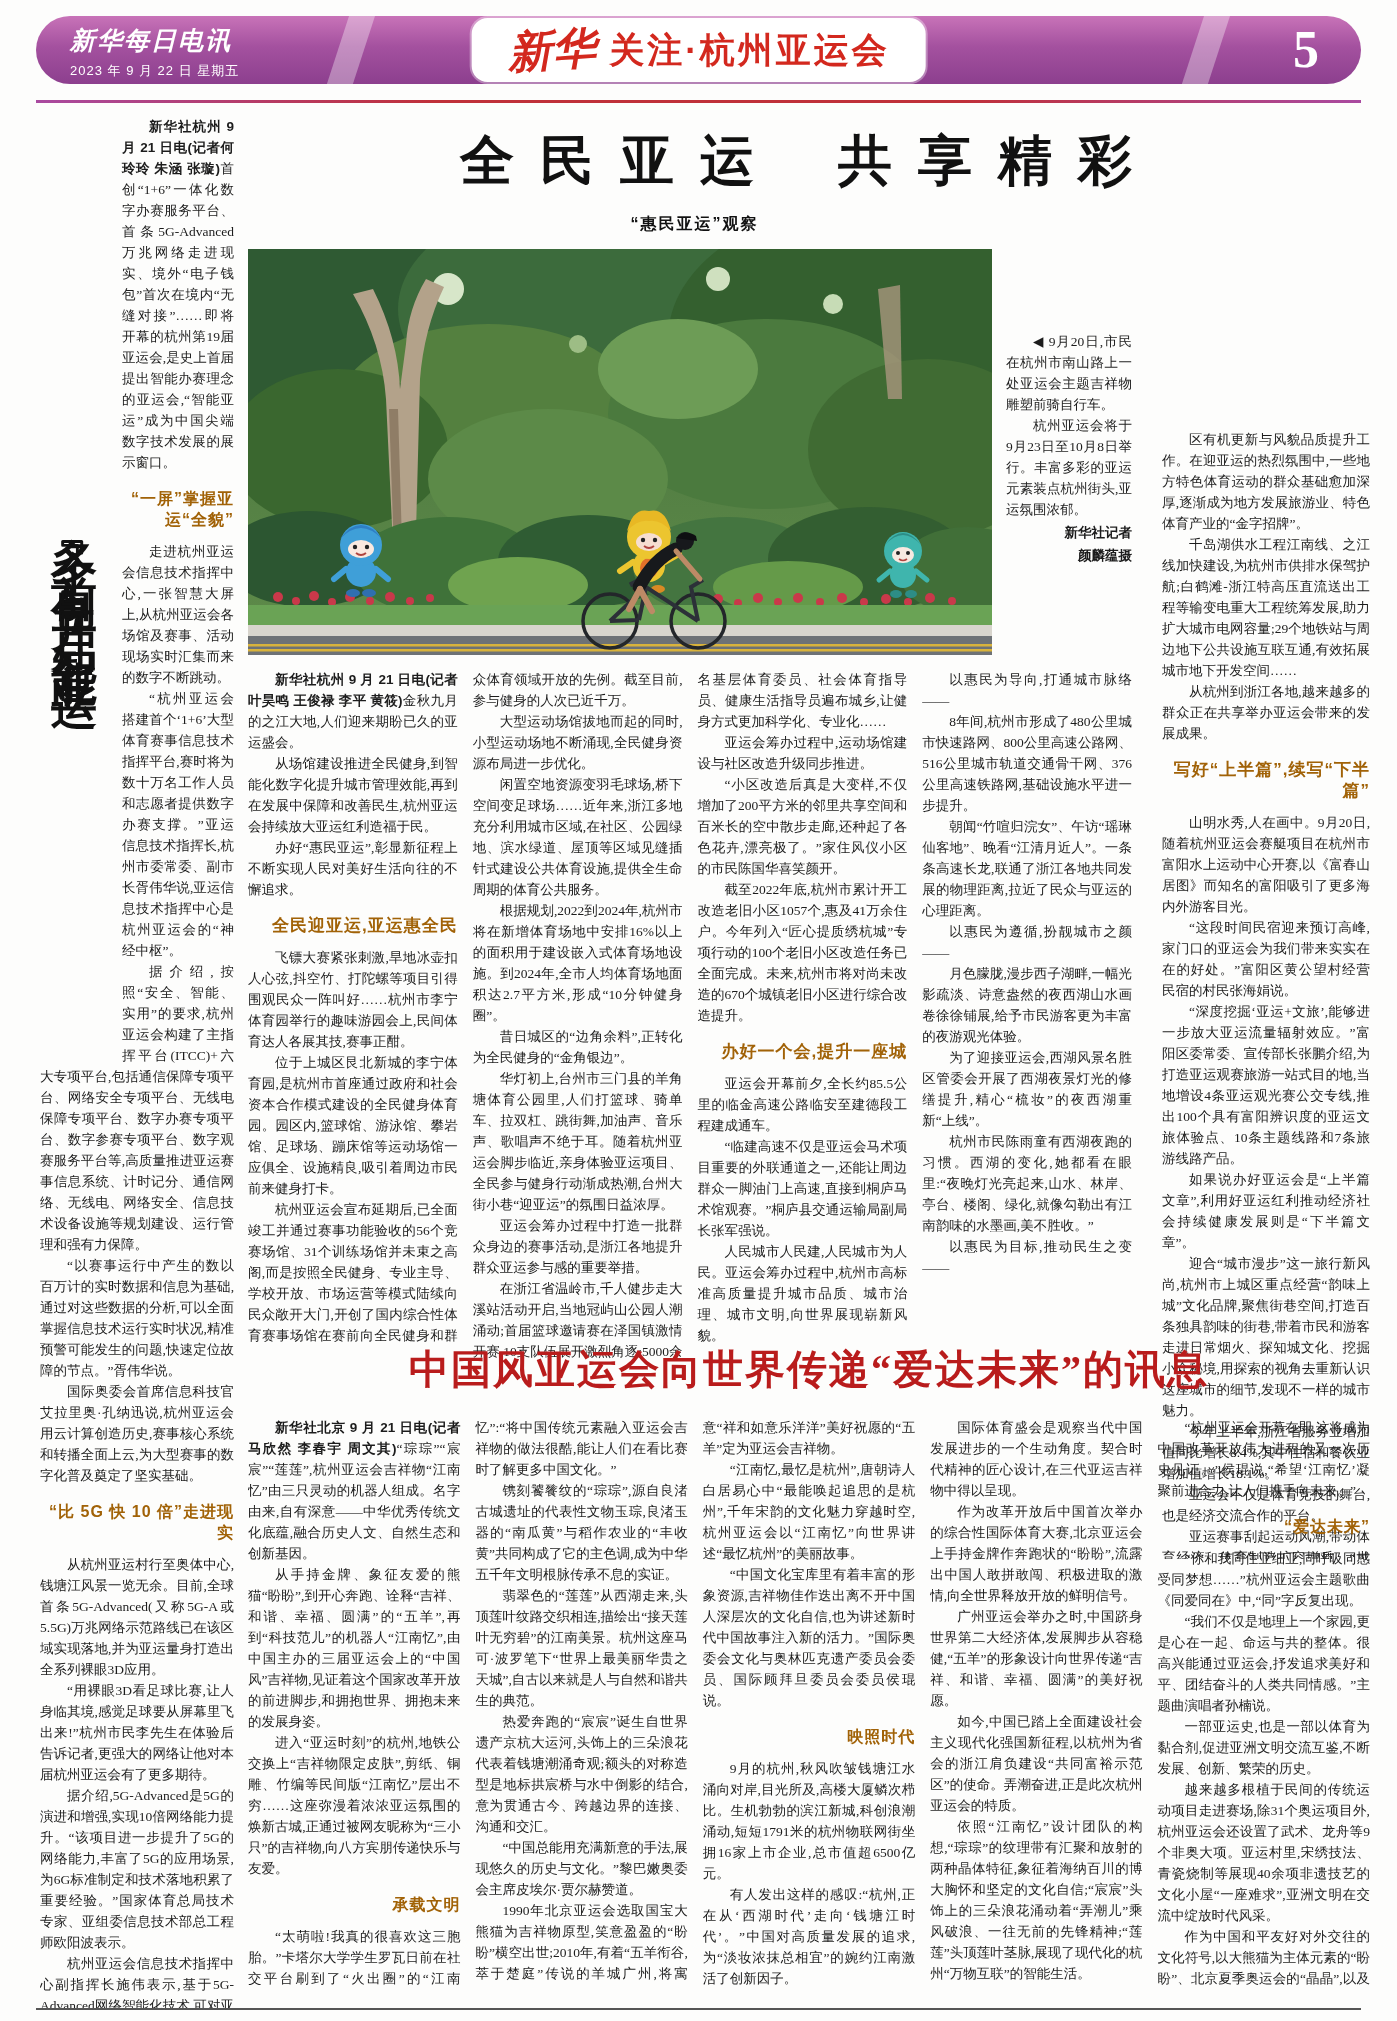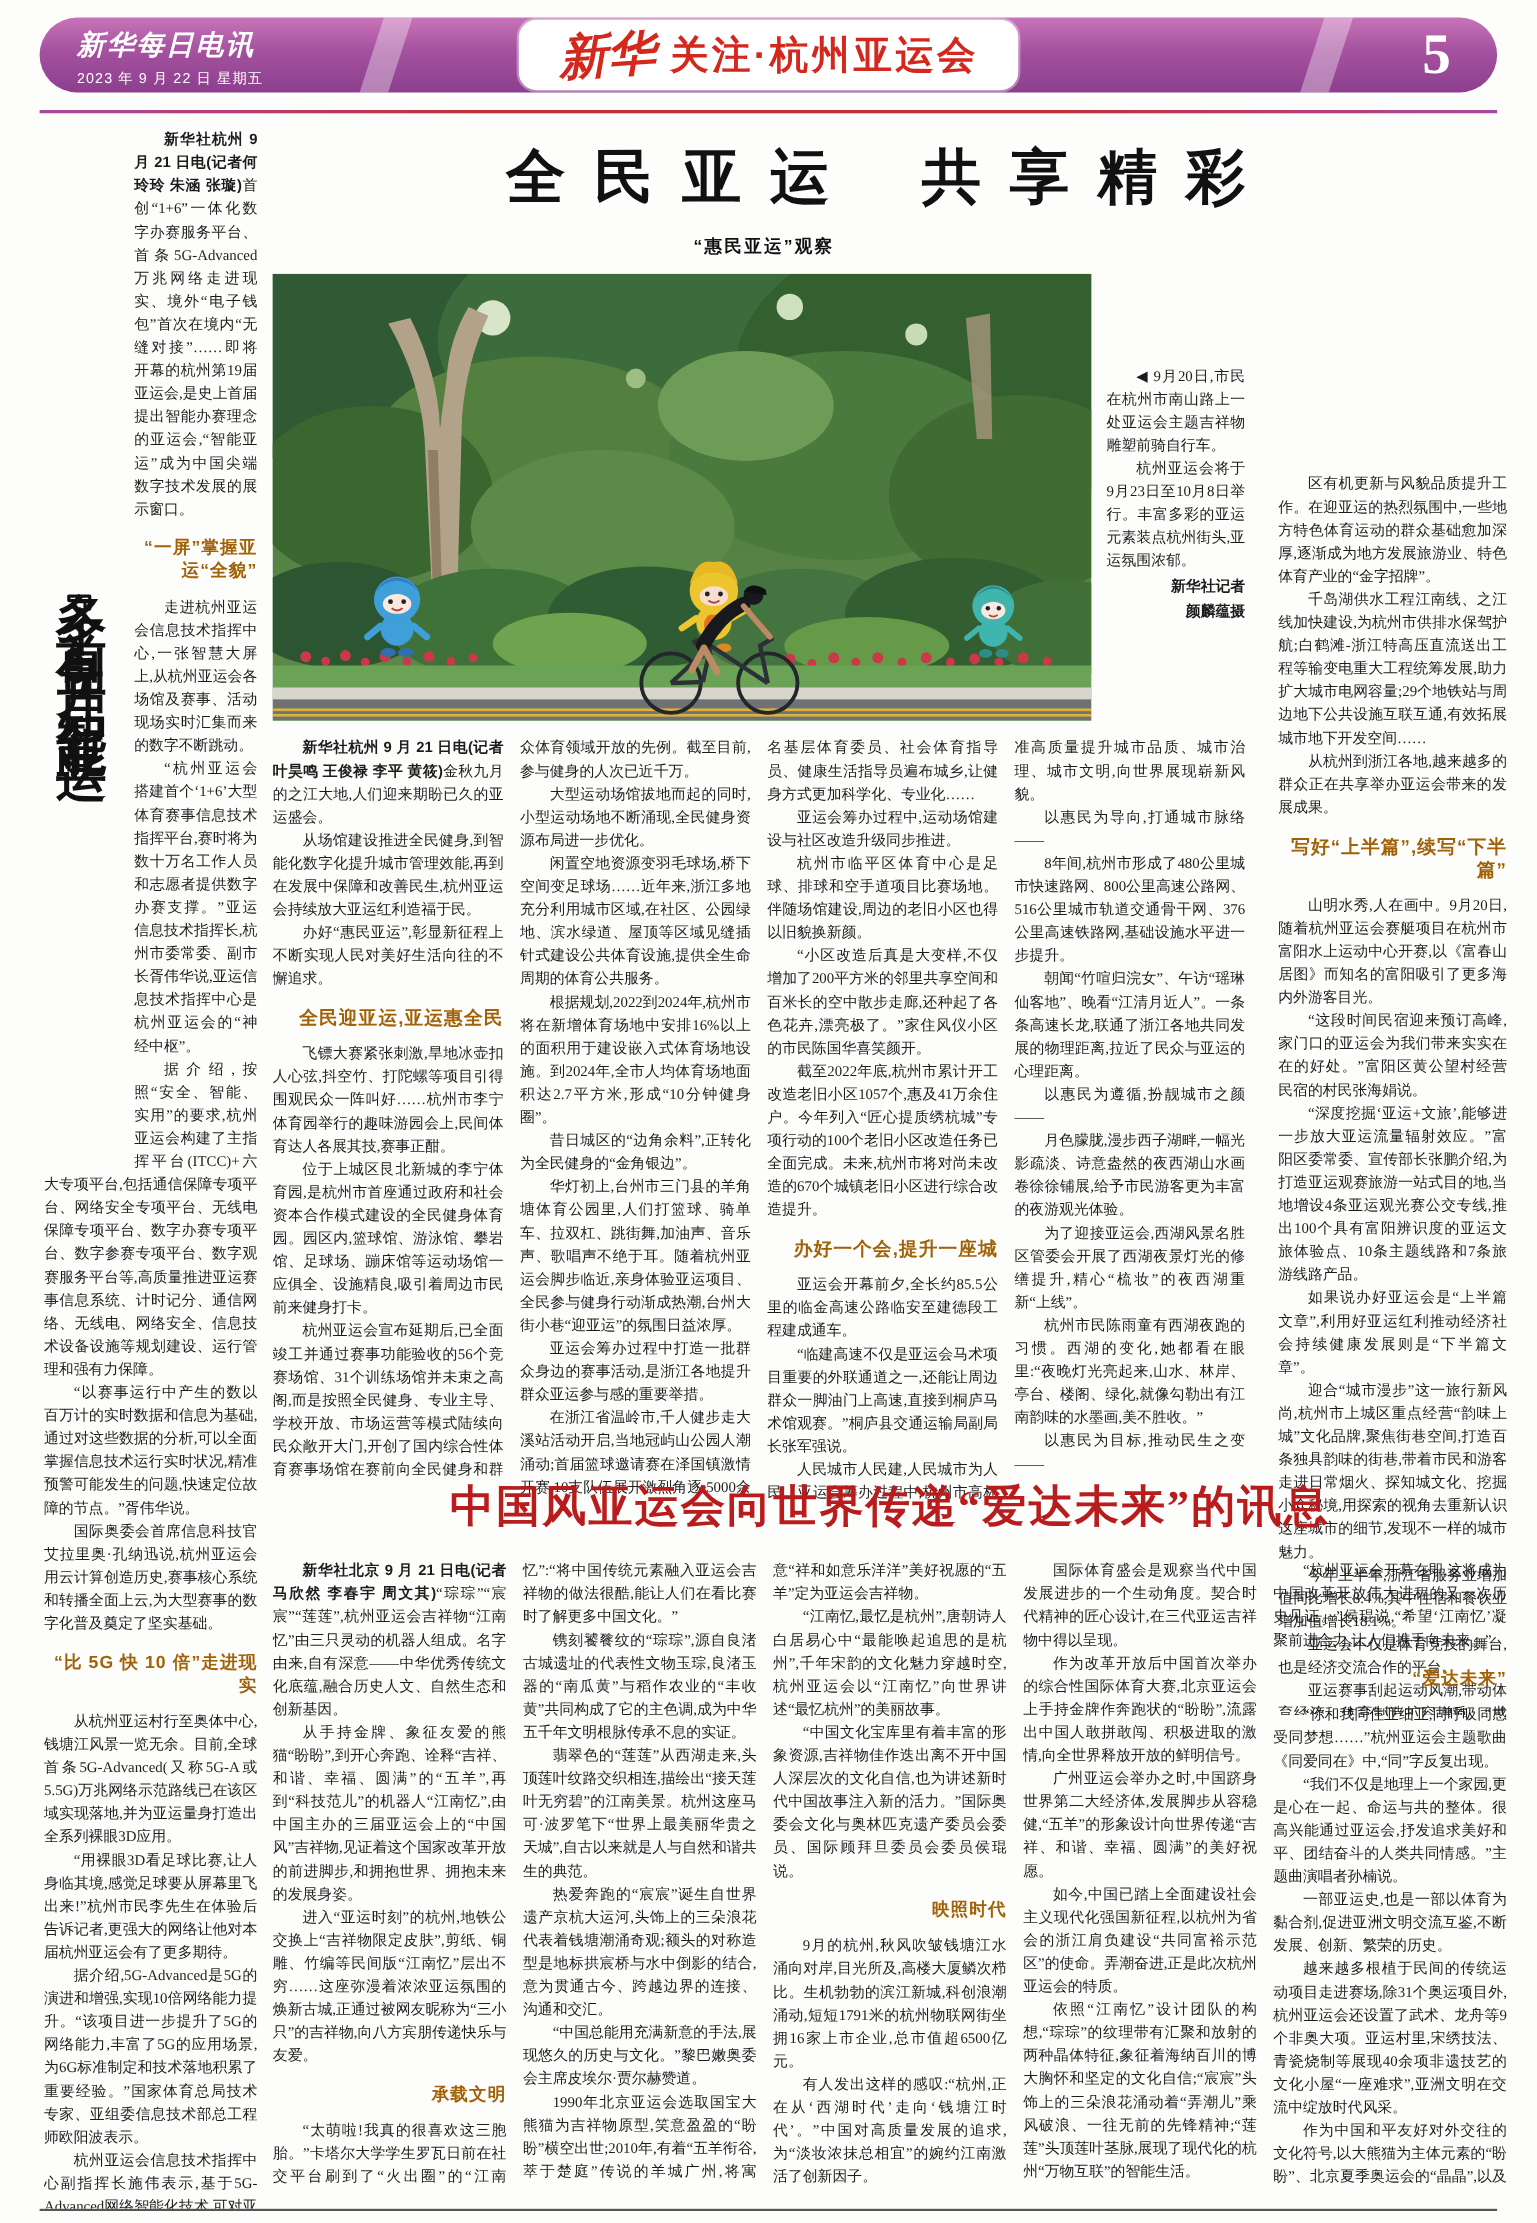--- a/index.html
+++ b/index.html
@@ -245,21 +245,20 @@
             <p>位于上城区艮北新城的李宁体育园,是杭州市首座通过政府和社会资本合作模式建设的全民健身体育园。园区内,篮球馆、游泳馆、攀岩馆、足球场、蹦床馆等运动场馆一应俱全、设施精良,吸引着周边市民前来健身打卡。</p>
             <p>杭州亚运会宣布延期后,已全面竣工并通过赛事功能验收的56个竞赛场馆、31个训练场馆并未束之高阁,而是按照全民健身、专业主导、学校开放、市场运营等模式陆续向民众敞开大门,开创了国内综合性体育赛事场馆在赛前向全民健身和群众体育领域开放的先例。截至目前,参与健身的人次已近千万。</p>
             <p>大型运动场馆拔地而起的同时,小型运动场地不断涌现,全民健身资源布局进一步优化。</p>
             <p>闲置空地资源变羽毛球场,桥下空间变足球场……近年来,浙江多地充分利用城市区域,在社区、公园绿地、滨水绿道、屋顶等区域见缝插针式建设公共体育设施,提供全生命周期的体育公共服务。</p>
             <p>根据规划,2022到2024年,杭州市将在新增体育场地中安排16%以上的面积用于建设嵌入式体育场地设施。到2024年,全市人均体育场地面积达2.7平方米,形成“10分钟健身圈”。</p>
             <p>昔日城区的“边角余料”,正转化为全民健身的“金角银边”。</p>
             <p>华灯初上,台州市三门县的羊角塘体育公园里,人们打篮球、骑单车、拉双杠、跳街舞,加油声、音乐声、歌唱声不绝于耳。随着杭州亚运会脚步临近,亲身体验亚运项目、全民参与健身行动渐成热潮,台州大街小巷“迎亚运”的氛围日益浓厚。</p>
             <p>亚运会筹办过程中打造一批群众身边的赛事活动,是浙江各地提升群众亚运参与感的重要举措。</p>
             <p>在浙江省温岭市,千人健步走大溪站活动开启,当地冠屿山公园人潮涌动;首届篮球邀请赛在泽国镇激情开赛,10支队伍展开激烈角逐;5000余名基层体育委员、社会体育指导员、健康生活指导员遍布城乡,让健身方式更加科学化、专业化……</p>
             <p>亚运会筹办过程中,运动场馆建设与社区改造升级同步推进。</p>
-            <p>杭州市临平区体育中心是足球、排球和空手道项目比赛场地。伴随场馆建设,周边的老旧小区也得以旧貌换新颜。</p>
             <p>“小区改造后真是大变样,不仅增加了200平方米的邻里共享空间和百米长的空中散步走廊,还种起了各色花卉,漂亮极了。”家住风仪小区的市民陈国华喜笑颜开。</p>
             <p>截至2022年底,杭州市累计开工改造老旧小区1057个,惠及41万余住户。今年列入“匠心提质绣杭城”专项行动的100个老旧小区改造任务已全面完成。未来,杭州市将对尚未改造的670个城镇老旧小区进行综合改造提升。</p>
             <h3>办好一个会,提升一座城</h3>
             <p>亚运会开幕前夕,全长约85.5公里的临金高速公路临安至建德段工程建成通车。</p>
             <p>“临建高速不仅是亚运会马术项目重要的外联通道之一,还能让周边群众一脚油门上高速,直接到桐庐马术馆观赛。”桐庐县交通运输局副局长张军强说。</p>
             <p>人民城市人民建,人民城市为人民。亚运会筹办过程中,杭州市高标准高质量提升城市品质、城市治理、城市文明,向世界展现崭新风貌。</p>
             <p>以惠民为导向,打通城市脉络——</p>
             <p>8年间,杭州市形成了480公里城市快速路网、800公里高速公路网、516公里城市轨道交通骨干网、376公里高速铁路网,基础设施水平进一步提升。</p>
             <p>朝闻“竹喧归浣女”、午访“瑶琳仙客地”、晚看“江清月近人”。一条条高速长龙,联通了浙江各地共同发展的物理距离,拉近了民众与亚运的心理距离。</p>
             <p>以惠民为遵循,扮靓城市之颜——</p>

